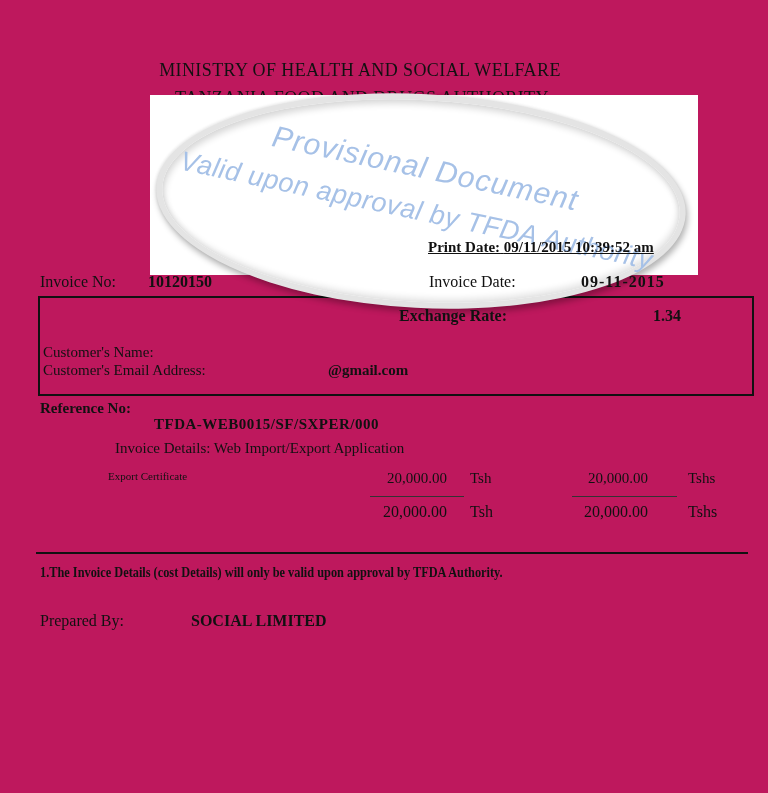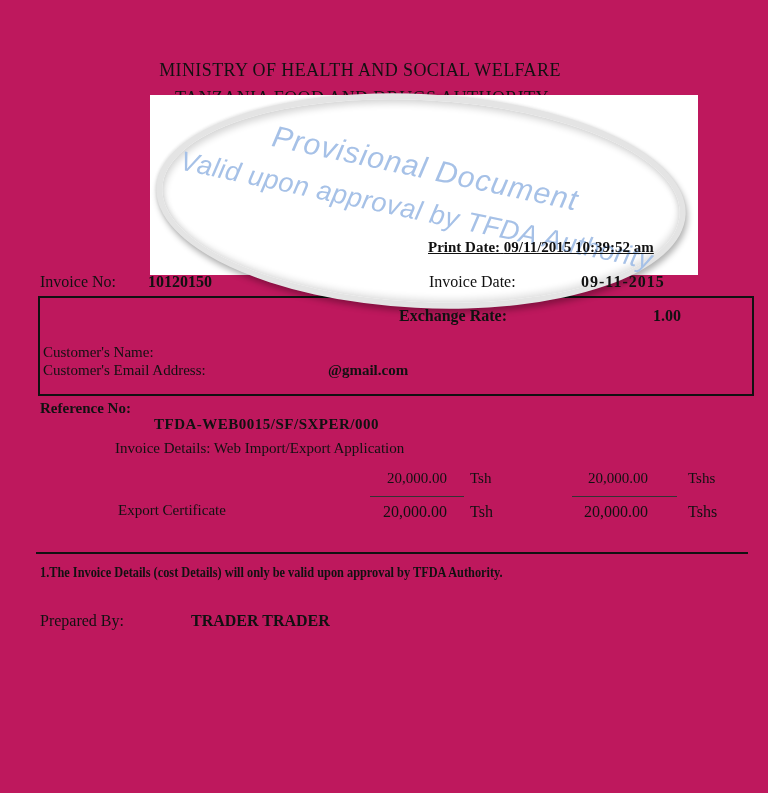--- a/index.html
+++ b/index.html
@@ -39,21 +39,21 @@
   .exch-l{left:399px;top:307px;font-size:16px;font-weight:bold;}
   .exch-v{left:610px;top:307px;width:71px;text-align:right;font-size:16px;font-weight:bold;}
   .cname-l{left:43px;top:344px;font-size:15px;}
   .cemail-l{left:43px;top:362px;font-size:15px;}
   .cemail-v{left:328px;top:362px;font-size:15px;font-weight:bold;}
   
   .ref-l{left:40px;top:400px;font-size:15px;font-weight:bold;}
   .ref-v{left:154px;top:400px;font-size:15px;font-weight:bold;letter-spacing:.5px;margin-top:16px;}
   .det-title{left:115px;top:440px;font-size:15px;}
   
-  .item-name{left:118px;top:470px;font-size:15px;margin-top:32px;}
+  .item-name{left:108px;top:470px;font-size:11px;}
   .amt1{left:347px;top:470px;width:100px;text-align:right;font-size:15px;}
   .cur1{left:470px;top:470px;font-size:15px;}
   .amt2{left:552px;top:470px;width:96px;text-align:right;font-size:15px;}
   .cur2{left:688px;top:470px;font-size:15px;}
   .rule1{position:absolute;left:370px;top:496px;width:94px;height:1px;background:#333;z-index:3;}
   .rule2{position:absolute;left:572px;top:496px;width:105px;height:1px;background:#333;z-index:3;}
   .tamt1{left:347px;top:503px;width:100px;text-align:right;font-size:16px;}
   .tcur1{left:470px;top:503px;font-size:16px;}
   .tamt2{left:552px;top:503px;width:96px;text-align:right;font-size:16px;}
   .tcur2{left:688px;top:503px;font-size:16px;}
@@ -83,21 +83,21 @@
     <span>09/11/2015 10:39:52 am</span>
   </div>
 
   <div class="t inv-no-l">Invoice No:</div>
   <div class="t inv-no-v">10120150</div>
   <div class="t inv-dt-l">Invoice Date:</div>
   <div class="t inv-dt-v">09-11-2015</div>
 
   <div class="cust-box"></div>
   <div class="t exch-l">Exchange Rate:</div>
-  <div class="t exch-v">1.00</div>
+  <div class="t exch-v">1.34</div>
   <div class="t cname-l">Customer's Name:</div>
   <div class="t cemail-l">Customer's Email Address:</div>
   <div class="t cemail-v">@gmail.com</div>
 
   <div class="t ref-l">Reference No:</div>
   <div class="t ref-v">TFDA-WEB0015/SF/SXPER/000</div>
   <div class="t det-title">Invoice Details: Web Import/Export Application</div>
 
   <div>
     <div class="t item-name">Export Certificate</div>
@@ -112,15 +112,15 @@
   <div>
     <div class="t tamt1">20,000.00</div>
     <div class="t tcur1">Tsh</div>
     <div class="t tamt2">20,000.00</div>
     <div class="t tcur2">Tshs</div>
   </div>
 
   <div class="hr"></div>
   <div class="t note">1.The Invoice Details (cost Details) will only be valid upon approval by TFDA Authority.</div>
   <div class="t prep-l">Prepared By:</div>
-  <div class="t prep-v">TRADER TRADER</div>
+  <div class="t prep-v">SOCIAL LIMITED</div>
 
 </div>
 
 </body></html>

